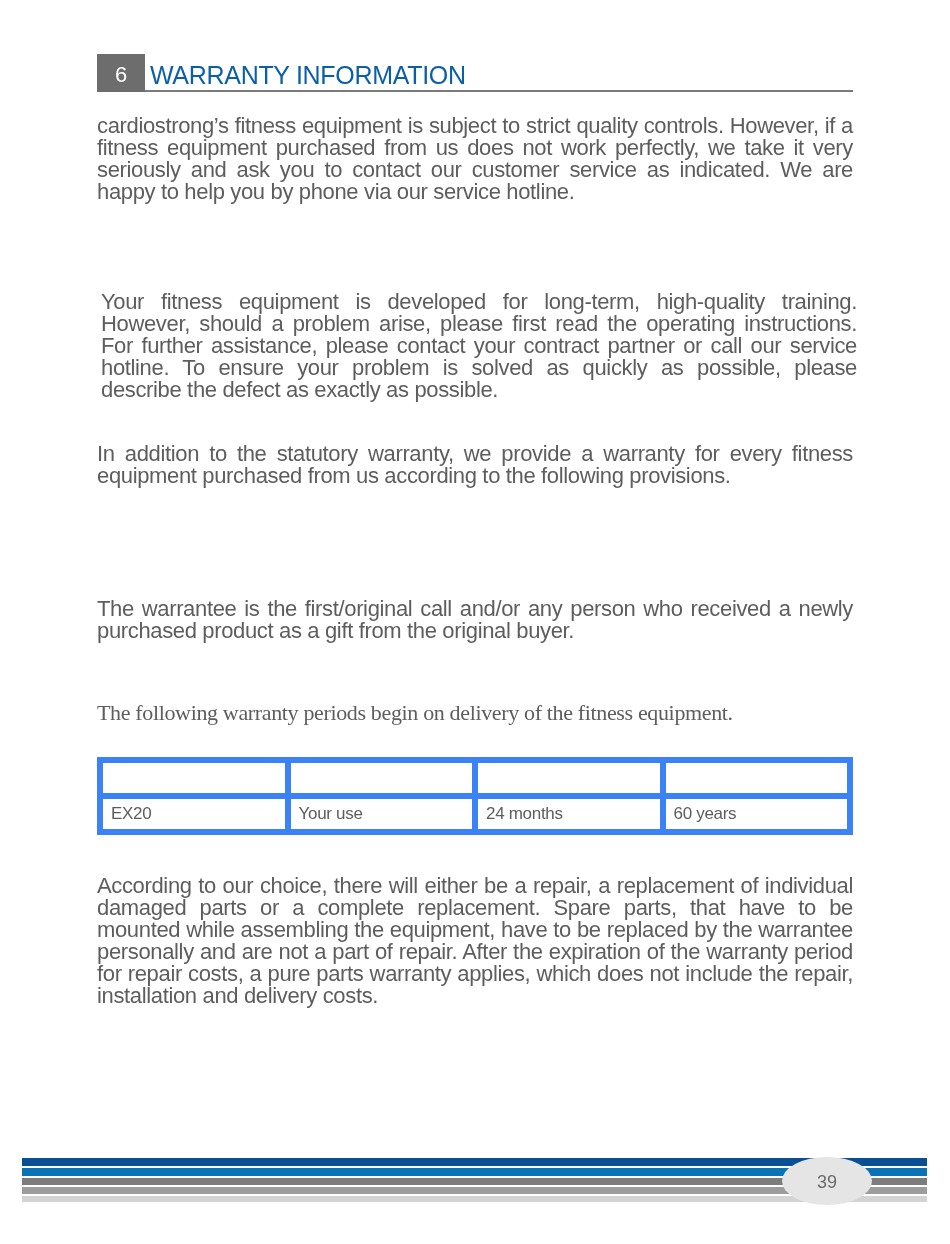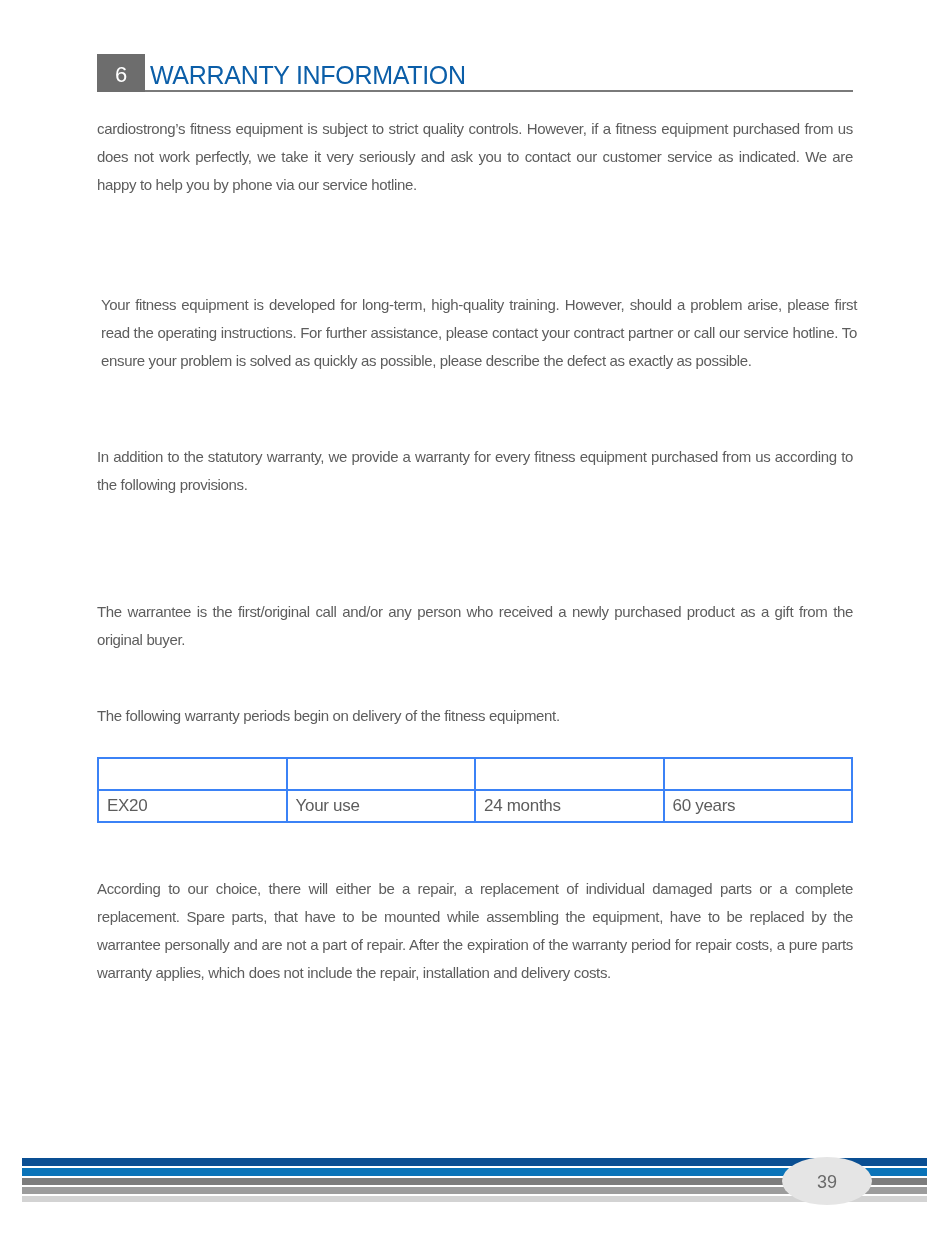--- a/index.html
+++ b/index.html
@@ -48,36 +48,36 @@
       left: 48px;
       right: 0;
       bottom: 0;
       height: 2px;
       background: #7a7a7a;
     }
     .para {
       position: absolute;
       left: 97px;
       width: 756px;
-      font-size: 15px;
-      line-height: 28px;
+      font-size: 22px;
+      line-height: 22px;
       text-align: justify;
       color: #5d5d5d;
       letter-spacing: -0.35px;
     }
     .table {
       position: absolute;
       left: 97px;
       top: 757px;
       width: 756px;
       border-collapse: collapse;
       table-layout: fixed;
     }
     .table td {
-      border: 2px solid #3b82f6;
+      border: 6px solid #3b82f6;
       height: 30px;
       padding: 0 8px;
       font-size: 17px;
       color: #5d5d5d;
       vertical-align: middle;
       letter-spacing: -0.3px;
     }
     .table tr.head td { height: 30px; }
     .footer {
       position: absolute;
@@ -116,21 +116,21 @@
 <div class="header">
   <div class="num">6</div>
   <div class="title">WARRANTY INFORMATION</div>
   <div class="rule"></div>
 </div>
 
 <p class="para" style="top:115px; margin:0;">cardiostrong’s fitness equipment is subject to strict quality controls. However, if a fitness equipment purchased from us does not work perfectly, we take it very seriously and ask you to contact our customer service as indicated. We are happy to help you by phone via our service hotline.</p>
 <p class="para" style="top:287px; margin:4px;">Your fitness equipment is developed for long-term, high-quality training. However, should a problem arise, please first read the operating instructions. For further assistance, please contact your contract partner or call our service hotline. To ensure your problem is solved as quickly as possible, please describe the defect as exactly as possible.</p>
 <p class="para" style="top:443px; margin:0;">In addition to the statutory warranty, we provide a warranty for every fitness equipment purchased from us according to the following provisions.</p>
 <p class="para" style="top:598px; margin:0;">The warrantee is the first/original call and/or any person who received a newly purchased product as a gift from the original buyer.</p>
-<p class="para" style="top:702px; margin:0;">The following warranty periods begin on delivery of the fitness equipment.</p>
+<p class="para" style="top:702px; margin:0;font-family:Liberation Serif, serif;">The following warranty periods begin on delivery of the fitness equipment.</p>
 
 <table class="table">
   <tbody>
       <tr class="head">
     <td></td>
     <td></td>
     <td></td>
     <td></td>
   </tr>
   <tr>

